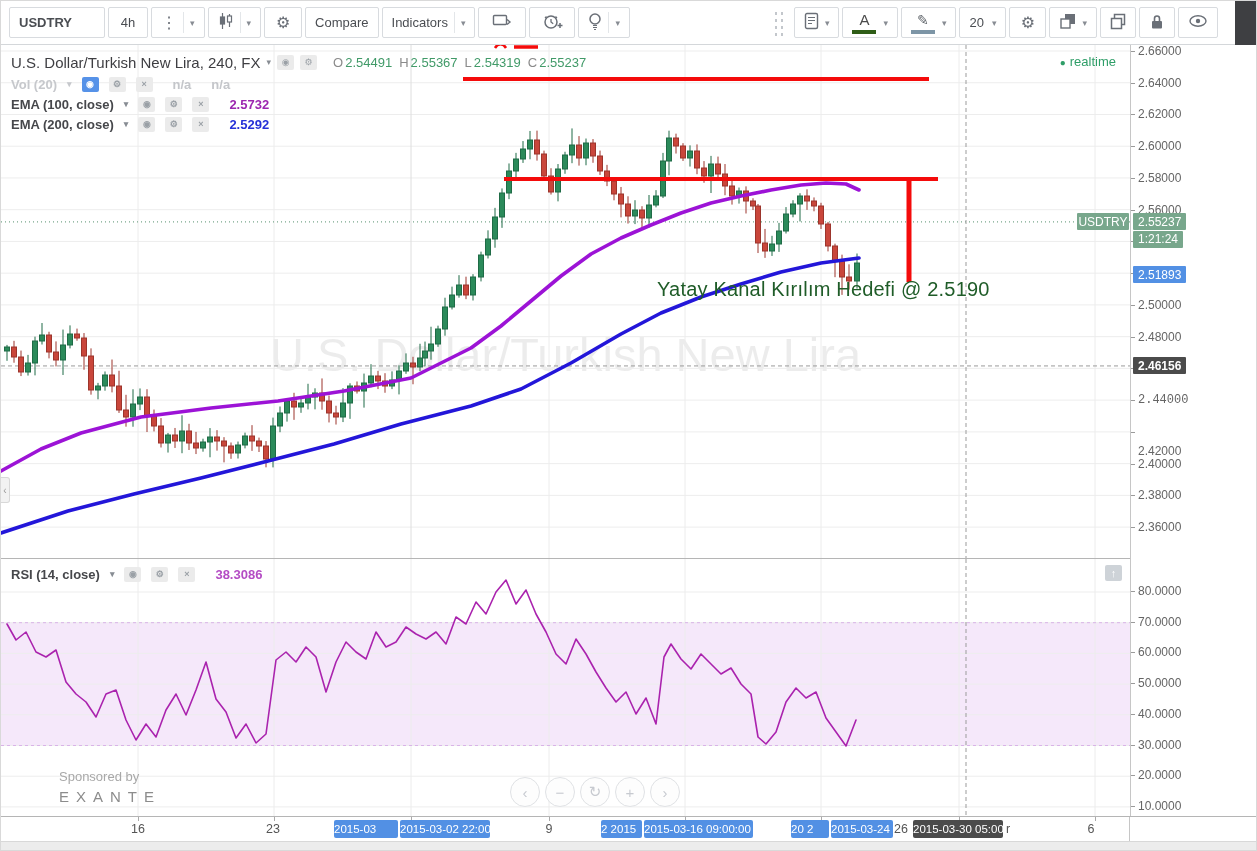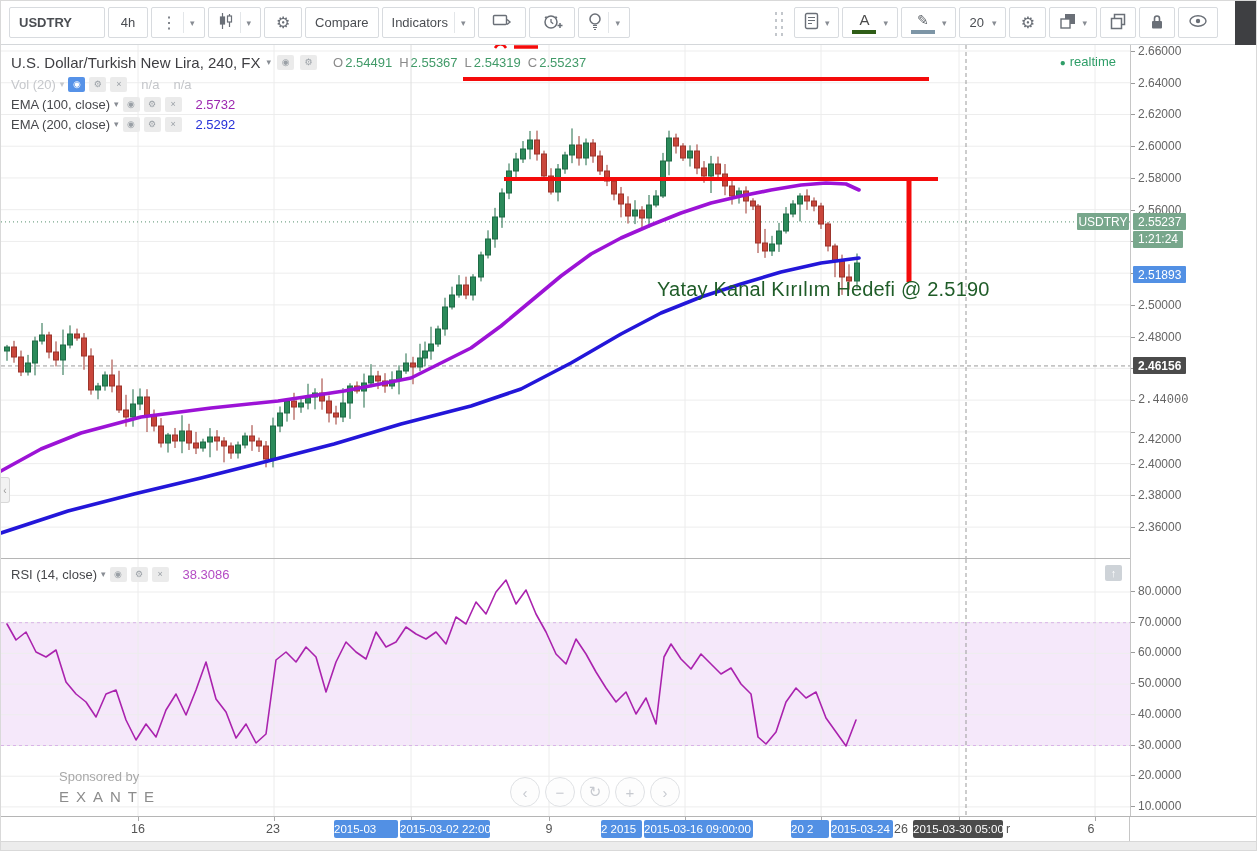--- a/index.html
+++ b/index.html
@@ -32,21 +32,21 @@
 
   
   .wm { position:absolute; left:0; width:1129px; text-align:center; z-index:1; white-space:nowrap; }
   #wm1 { top:148px; font-size:97px; color:rgba(70,70,70,0.12); letter-spacing:2px; }
   #wm2 { top:282px; font-size:47px; color:rgba(70,70,70,0.10); }
 
   
   #legend { position:absolute; left:10px; top:5px; z-index:4; }
   .lg-title-row { display:flex; align-items:center; gap:6px; height:24px; }
   .lg-title { font-size:15px; color:#3e3e42; }
-  .lg-row { display:flex; align-items:center; gap:4px; height:20px; font-size:13px; color:#46474b; }
+  .lg-row { display:flex; align-items:center; gap:10px; height:20px; font-size:13px; color:#46474b;font-weight:bold; }
   .lg-row.muted, .lg-row.muted .caret { color:#c6c8cc; }
   .mini-btn { width:17px; height:15px; border-radius:2px; background:#ebebeb; color:#9aa0a6; font-size:9px; display:inline-flex; align-items:center; justify-content:center; cursor:pointer; }
   .mini-btn.blue { background:#5692e8; color:#fff; }
   .ohlc { display:flex; gap:7px; margin-left:10px; font-size:13px; }
   .ohlc .k { color:#8a8a8a; }
   .ohlc .v { color:#419a68; margin-left:2px; }
   .lg-val { margin-left:10px; }
 
   #realtime { position:absolute; right:14px; top:9px; z-index:4; font-size:13px; color:#2f9e68; }
   #realtime .dot { font-size:10px; margin-right:4px; }
@@ -202,20 +202,21 @@
               <circle cx="10" cy="7" r="2.2" fill="#6a6f77"></circle>
             </svg></span>
       </div>
     </div>
     <div id="corner-dark"></div>
   </div>
 
   <div id="chart-root">
 
     <div id="main-pane">
+      <div class="wm" id="wm2">U.S. Dollar/Turkish New Lira</div>
       <svg class="pane-svg" id="main-svg" width="1129" height="513">
           <line x1="0" y1="482.10000000000036" x2="1129" y2="482.10000000000036" stroke="#ededed" stroke-width="1"></line>
           <line x1="0" y1="450.3600000000004" x2="1129" y2="450.3600000000004" stroke="#ededed" stroke-width="1"></line>
           <line x1="0" y1="418.62000000000035" x2="1129" y2="418.62000000000035" stroke="#ededed" stroke-width="1"></line>
           <line x1="0" y1="386.88000000000034" x2="1129" y2="386.88000000000034" stroke="#ededed" stroke-width="1"></line>
           <line x1="0" y1="355.1400000000003" x2="1129" y2="355.1400000000003" stroke="#ededed" stroke-width="1"></line>
           <line x1="0" y1="323.40000000000026" x2="1129" y2="323.40000000000026" stroke="#ededed" stroke-width="1"></line>
           <line x1="0" y1="291.66000000000025" x2="1129" y2="291.66000000000025" stroke="#ededed" stroke-width="1"></line>
           <line x1="0" y1="259.9200000000002" x2="1129" y2="259.9200000000002" stroke="#ededed" stroke-width="1"></line>
           <line x1="0" y1="228.18000000000018" x2="1129" y2="228.18000000000018" stroke="#ededed" stroke-width="1"></line>
@@ -592,21 +593,21 @@
     </div>
 
     <div id="price-axis">
         <div class="ax-tick" style="top: 482.1px;"></div>
         <div class="ax-label" style="top: 475.1px;">2.36000</div>
         <div class="ax-tick" style="top: 450.36px;"></div>
         <div class="ax-label" style="top: 443.36px;">2.38000</div>
         <div class="ax-tick" style="top: 418.62px;"></div>
         <div class="ax-label" style="top: 411.62px;">2.40000</div>
         <div class="ax-tick" style="top: 386.88px;"></div>
-        <div class="ax-label" style="top: 387px;">2.42000</div>
+        <div class="ax-label" style="top: 399px;">2.42000</div>
         <div class="ax-tick" style="top: 355.14px;"></div>
         <div class="ax-label" style="top: 348.14px; font-family: Liberation Mono, monospace;">2.44000</div>
         <div class="ax-tick" style="top: 323.4px;"></div>
         <div class="ax-tick" style="top: 291.66px;"></div>
         <div class="ax-label" style="top: 284.66px;">2.48000</div>
         <div class="ax-tick" style="top: 259.92px;"></div>
         <div class="ax-label" style="top: 252.92px;">2.50000</div>
         <div class="ax-tick" style="top: 228.18px;"></div>
         <div class="ax-tick" style="top: 196.44px;"></div>
         <div class="ax-tick" style="top: 164.7px;"></div>

